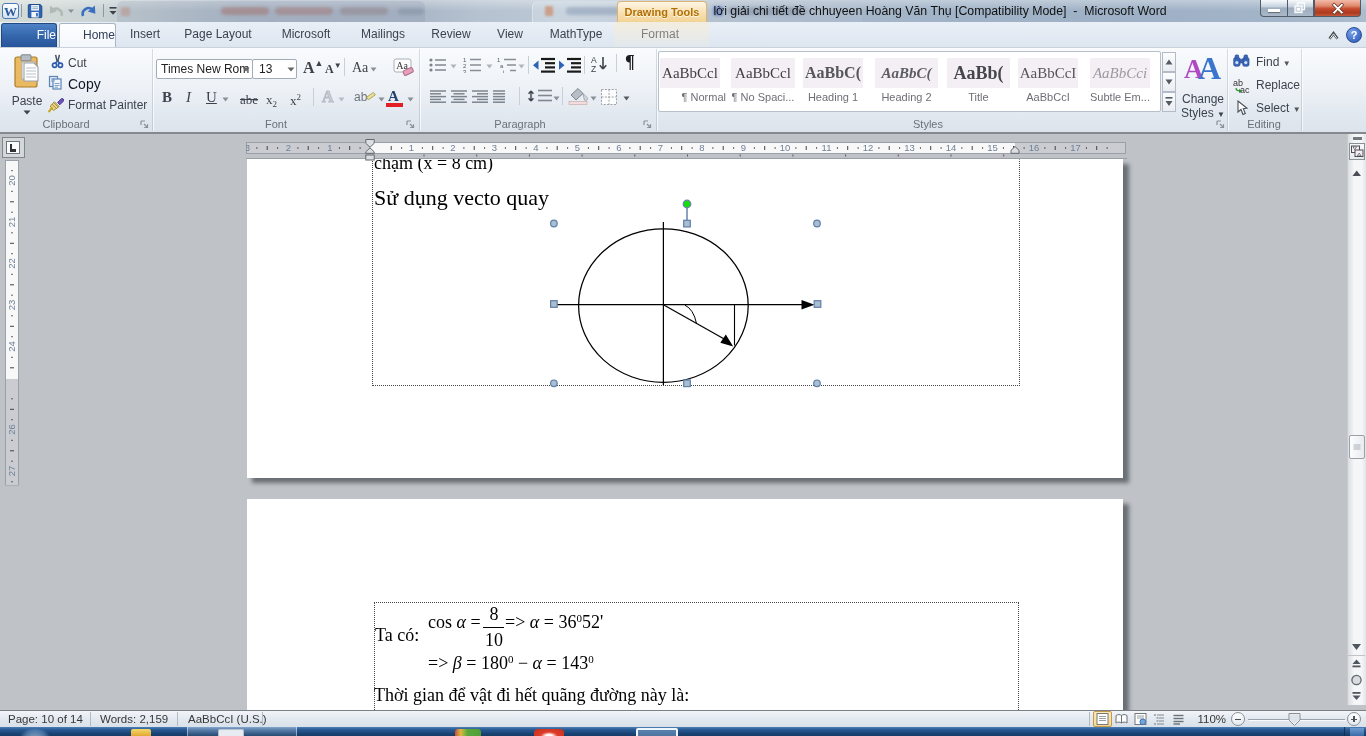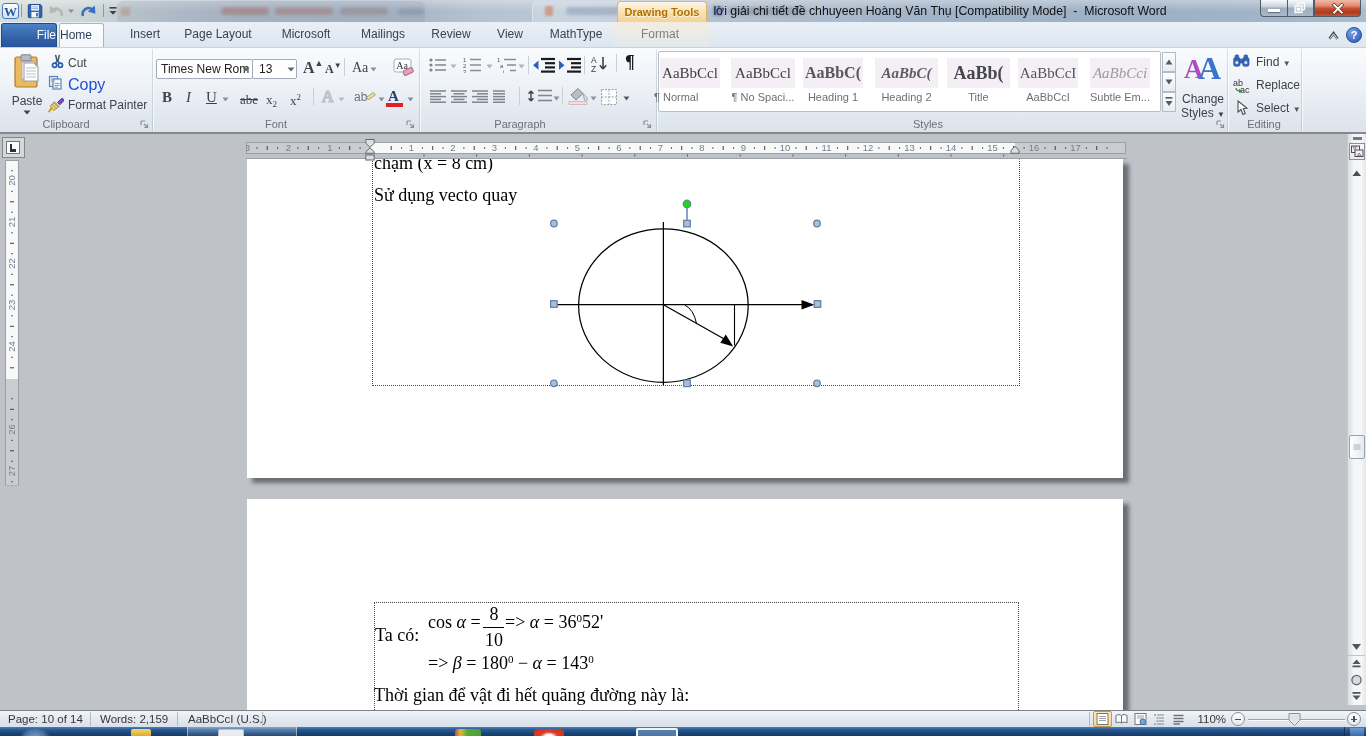--- a/index.html
+++ b/index.html
@@ -71,21 +71,21 @@
       </g>
       <rect x="9" y="8" width="3" height="2.5" fill="#fff"></rect>
     </svg></div>
 <div class="ab" style="left:1314px;top:0;width:47px;height:17px;background:linear-gradient(#f2bba8,#e08c71 35%,#c54a2e 55%,#ad3a20 80%,#c4593a);border:1px solid #505c6a;border-top:none;border-radius:0 0 4px 0;text-align:center">
  <svg width="14" height="15" viewBox="0 0 14 15" style="margin-top:1px">
       <path d="M3.2 2 L7 5.8 L10.8 2 L12.7 3.9 L8.9 7.7 L12.7 11.5 L10.8 13.4 L7 9.6 L3.2 13.4 L1.3 11.5 L5.1 7.7 L1.3 3.9 Z" fill="#fff" stroke="#5f2b1c" stroke-width="1"></path>
     </svg></div>
 
 <div class="ab" style="left:0;top:22px;width:1366px;height:25px;background:linear-gradient(#e9eff6,#dde6f0)"></div>
 <div class="ab" style="left:1px;top:23px;width:56px;height:24px;border-radius:3px 3px 0 0;background:linear-gradient(#4e82c6,#3567ad 50%,#27549a);border:1px solid #24497e;border-bottom:none;color:#fff;font-size:12px;text-align:right;line-height:23px">File</div>
-<div class="ab" style="left:59px;top:23px;width:45px;height:24px;border-radius:2.5px 2.5px 0 0;background:linear-gradient(#fdfeff,#f4f7fb);border:1px solid #a8b5c4;border-bottom:none;color:#31405a;font-size:12px;text-align:left;line-height:23px">Home</div>
+<div class="ab" style="left:59px;top:23px;width:57px;height:24px;border-radius:2.5px 2.5px 0 0;background:linear-gradient(#fdfeff,#f4f7fb);border:1px solid #a8b5c4;border-bottom:none;color:#31405a;font-size:12px;text-align:right;line-height:23px">Home</div>
 <div class="ab" style="left:95px;top:23px;width:100px;height:24px;color:#3c4350;font-size:12px;text-align:center;line-height:23px">Insert</div>
 <div class="ab" style="left:168px;top:23px;width:100px;height:40px;color:#3c4350;font-size:12px;text-align:center;line-height:23px">Page Layout</div>
 <div class="ab" style="left:256px;top:23px;width:100px;height:24px;color:#3c4350;font-size:12px;text-align:center;line-height:23px">Microsoft</div>
 <div class="ab" style="left:333px;top:23px;width:100px;height:24px;color:#3c4350;font-size:12px;text-align:center;line-height:23px">Mailings</div>
 <div class="ab" style="left:401px;top:23px;width:100px;height:24px;color:#3c4350;font-size:12px;text-align:center;line-height:23px">Review</div>
 <div class="ab" style="left:460px;top:23px;width:100px;height:24px;color:#3c4350;font-size:12px;text-align:center;line-height:23px">View</div>
 <div class="ab" style="left:526px;top:23px;width:100px;height:24px;color:#3c4350;font-size:12px;text-align:center;line-height:23px">MathType</div>
 <div class="ab" style="left:610px;top:23px;width:100px;height:24px;color:#3c4350;font-size:12px;text-align:center;line-height:23px">Format</div>
 
 <div class="ab" style="left:614px;top:22px;width:95px;height:25px;background:linear-gradient(rgba(250,235,205,.55),rgba(250,240,220,.15));pointer-events:none"></div>
@@ -156,21 +156,21 @@
  <rect x="1.5" y="1.5" width="8" height="10" fill="#e8eef6" stroke="#5b83b8" stroke-width="1.2"></rect>
  <rect x="5" y="4" width="8" height="10" fill="#f3f7fb" stroke="#5b83b8" stroke-width="1.2"></rect>
  <g stroke="#7ba0c8" stroke-width="1">
       <line x1="3" y1="4" x2="7" y2="4"></line>
       <line x1="3" y1="6" x2="7" y2="6"></line>
       <line x1="6.5" y1="8.5" x2="11.5" y2="8.5"></line>
       <line x1="6.5" y1="10.5" x2="11.5" y2="10.5"></line>
       <line x1="6.5" y1="12.2" x2="10" y2="12.2"></line>
     </g>
 </svg>
-<div class="ab" style="left:68px;top:76px;font-size:16px;color:#1d4ed8">Copy</div>
+<div class="ab" style="left:68px;top:76px;font-size:14px;color:#0f172a">Copy</div>
 <svg class="ab" style="left:47px;top:97px" width="17" height="16" viewBox="0 0 17 16">
  <path d="M10.5 5.5 l3.5 -3.5 a1.6 1.6 0 0 1 2.3 2.3 l-3.5 3.5 z" fill="#6a52c0" stroke="#473787" stroke-width="0.9"></path>
  <path d="M3.2 9 L7.5 4.8 L12.2 9.5 L6.5 13.5 z" fill="#ecd788" stroke="#a08830" stroke-width="0.9"></path>
  <path d="M5 7.2 l4.5 4.5 M6.8 5.6 l4.4 4.4" stroke="#8a7428" stroke-width="0.8"></path>
  <path d="M1.5 15 C3.5 13.5 3.5 11.5 5.5 10.5" stroke="#caa21a" stroke-width="2" fill="none"></path>
 </svg>
 <div class="ab" style="left:68px;top:98px;font-size:12px;color:#3d434d">Format Painter</div>
 
 <div class="ab" style="left:156px;top:59px;width:97px;height:20px;background:#fff;border:1px solid #a2abb8;border-radius:2px;font-size:12px;color:#222;line-height:18px;padding-left:4px">Times New Rom</div>
 <svg class="ab" style="left:242px;top:67px" width="8" height="5" viewBox="0 0 8 5">
@@ -347,21 +347,21 @@
  <rect x="1.5" y="1.5" width="15" height="15" fill="#fdfdfd" stroke="#9aa0a8" stroke-width="1" stroke-dasharray="2 1.4"></rect>
  <line x1="1.5" y1="9" x2="16.5" y2="9" stroke="#9aa0a8" stroke-width="1" stroke-dasharray="2 1.4"></line>
  <line x1="9" y1="1.5" x2="9" y2="16.5" stroke="#9aa0a8" stroke-width="1" stroke-dasharray="2 1.4"></line>
 </svg>
 <svg class="ab" style="left:623px;top:96px" width="7" height="5" viewBox="0 0 7 5">
     <polygon points="0.5,0.5 6.5,0.5 3.5,4.5" fill="#555b63"></polygon>
   </svg>
 
 <div class="ab" style="left:658px;top:51px;width:503px;height:61px;background:#fff;border:1px solid #b6bfca;border-radius:2px"></div>
 <div class="ab" style="left:660px;top:58px;width:60px;height:30px;background:#f4eff4;overflow:hidden;text-align:center"><span class="ser" style="font-size:15px;color:#3f3f3f;line-height:30px;white-space:nowrap">AaBbCcl</span></div>
-<div class="ab" style="left:654px;top:91px;width:72px;text-align:left;font-size:11px;color:#6e6e76;white-space:nowrap;overflow:hidden">¶ Normal</div>
+<div class="ab" style="left:654px;top:91px;width:72px;text-align:right;font-size:11px;color:#6e6e76;white-space:nowrap;overflow:hidden">¶ Normal</div>
 <div class="ab" style="left:731px;top:58px;width:64px;height:30px;background:#f4eff4;overflow:hidden;text-align:center"><span class="ser" style="font-size:15px;color:#3f3f3f;line-height:30px;white-space:nowrap">AaBbCcl</span></div>
 <div class="ab" style="left:725px;top:91px;width:76px;text-align:center;font-size:11px;color:#6e6e76;white-space:nowrap;overflow:hidden">¶ No Spaci...</div>
 <div class="ab" style="left:803px;top:58px;width:60px;height:30px;background:#f4eff4;overflow:hidden;text-align:center"><span class="ser" style="font-size:16px;font-weight:bold;color:#55555c;line-height:30px;white-space:nowrap">AaBbC(</span></div>
 <div class="ab" style="left:797px;top:91px;width:72px;text-align:center;font-size:11px;color:#6e6e76;white-space:nowrap;overflow:hidden">Heading 1</div>
 <div class="ab" style="left:875px;top:58px;width:63px;height:30px;background:#f4eff4;overflow:hidden;text-align:center"><span class="ser" style="font-size:15px;font-weight:bold;font-style:italic;color:#5c5c64;line-height:30px;white-space:nowrap">AaBbC(</span></div>
 <div class="ab" style="left:869px;top:91px;width:75px;text-align:center;font-size:11px;color:#6e6e76;white-space:nowrap;overflow:hidden">Heading 2</div>
 <div class="ab" style="left:947px;top:58px;width:63px;height:30px;background:#f4eff4;overflow:hidden;text-align:center"><span class="ser" style="font-size:18px;font-weight:bold;color:#46464e;line-height:30px;white-space:nowrap">AaBb(</span></div>
 <div class="ab" style="left:941px;top:91px;width:75px;text-align:center;font-size:11px;color:#6e6e76;white-space:nowrap;overflow:hidden">Title</div>
 <div class="ab" style="left:1018px;top:58px;width:60px;height:30px;background:#f4eff4;overflow:hidden;text-align:center"><span class="ser" style="font-size:15px;color:#55555c;line-height:30px;white-space:nowrap">AaBbCcI</span></div>
 <div class="ab" style="left:1012px;top:91px;width:72px;text-align:center;font-size:11px;color:#6e6e76;white-space:nowrap;overflow:hidden">AaBbCcI</div>
@@ -409,21 +409,21 @@
 <div class="ab" style="left:1256px;top:101px;font-size:12px;color:#3d434d">Select <span style="font-size:8px;color:#555">▼</span></div>
 
 <div class="ab" style="left:0;top:134px;width:1366px;height:576px;background:#bfc3c8;overflow:hidden">
 
  <div class="ab" style="left:252px;top:30px;width:877px;height:319px;background:rgba(48,53,60,.6);filter:blur(2.2px)"></div>
  <div class="ab" style="left:252px;top:370px;width:877px;height:236px;background:rgba(48,53,60,.6);filter:blur(2.2px)"></div>
  <div id="pg1" class="ab" style="left:247px;top:25.2px;width:876px;height:318.8px;background:#fff;overflow:hidden"></div>
  <div id="pg2" class="ab" style="left:247px;top:365px;width:876px;height:240px;background:#fff;overflow:hidden"></div>
 <div class="ab" style="left:247px;top:25.2px;width:876px;height:318.8px;overflow:hidden">
       <div class="ab ser" style="left:127px;top:-6.2px;font-size:18px;color:#000">chạm (x = 8 cm)</div>
-      <div class="ab ser" style="left:127px;top:25.8px;font-size:18px;color:#000">Sử dụng vecto quay</div>
+      <div class="ab ser" style="left:127px;top:25.8px;font-size:22px;color:#000">Sử dụng vecto quay</div>
       <div class="ab" style="left:125px;top:0.1px;width:648px;height:226.5px;border:1px dotted #444;border-top:1px dotted rgba(68,68,68,0)"></div>
 <svg class="ab" style="left:0;top:-0.2px" width="876" height="319" viewBox="0 0 876 319">
  <ellipse cx="416.4" cy="146.6" rx="84.8" ry="76.8" fill="none" stroke="#000" stroke-width="1.25"></ellipse>
  <line x1="416.4" y1="63" x2="416.4" y2="226" stroke="#000" stroke-width="1.25"></line>
  <line x1="309" y1="145.7" x2="560" y2="145.7" stroke="#000" stroke-width="1.25"></line>
  <polygon points="567.5,145.7 554.5,140.9 554.5,150.5" fill="#000"></polygon>
  <line x1="416.4" y1="145.7" x2="479" y2="181" stroke="#000" stroke-width="1.25"></line>
  <polygon points="486.2,187.5 473.3,183.8 478.8,175.5" fill="#000"></polygon>
  <line x1="487.5" y1="145.7" x2="487.5" y2="186.5" stroke="#000" stroke-width="1.1"></line>
  <path d="M 437.9 146.2 Q 446.5 150 449.6 164.8" fill="none" stroke="#000" stroke-width="1"></path>

